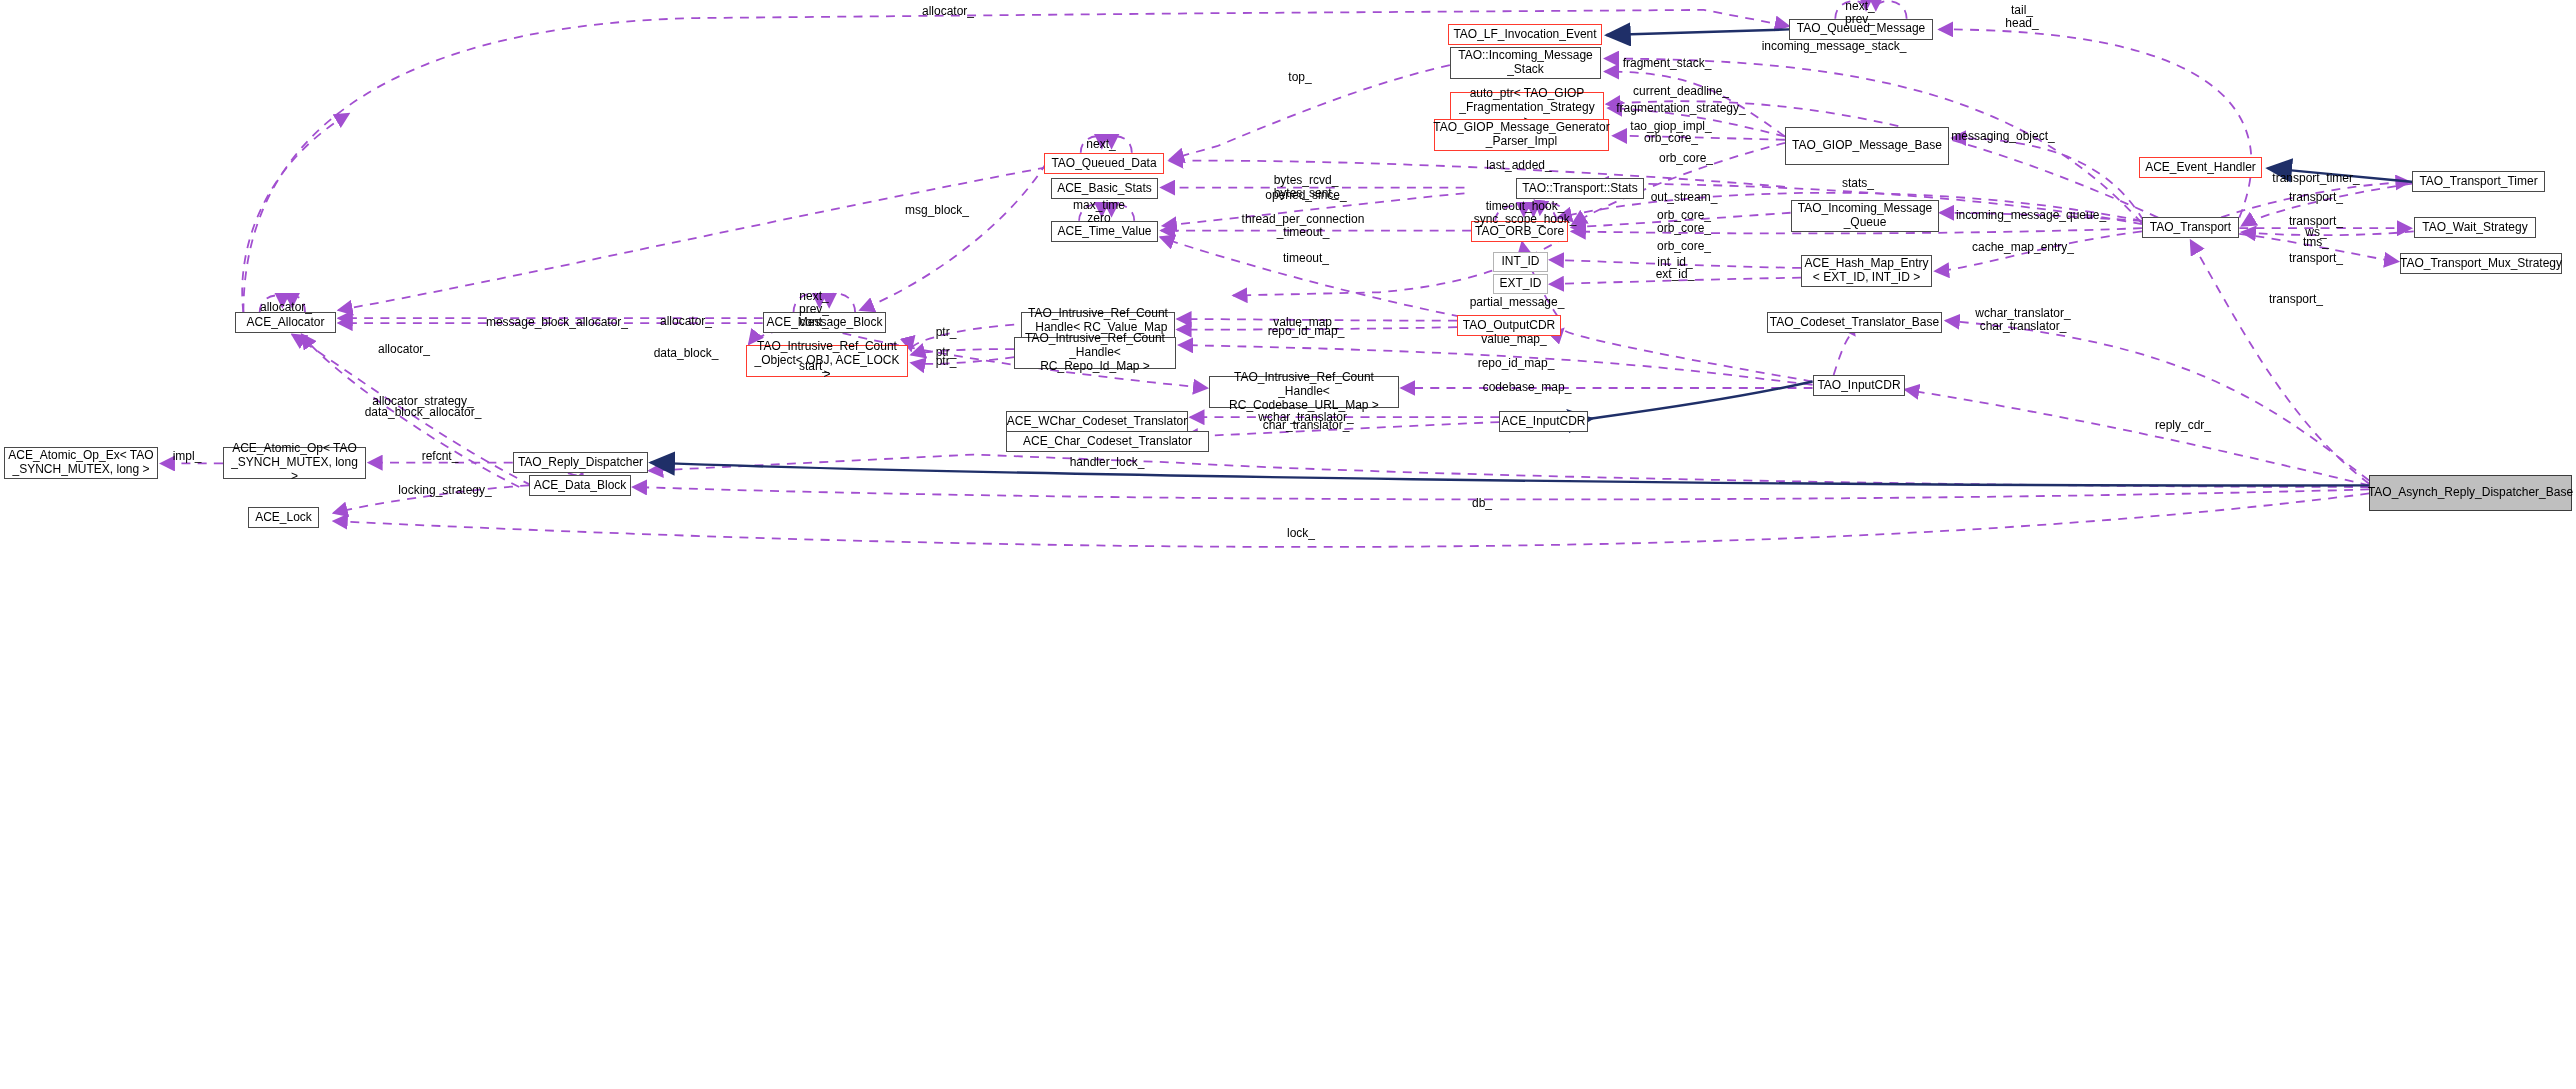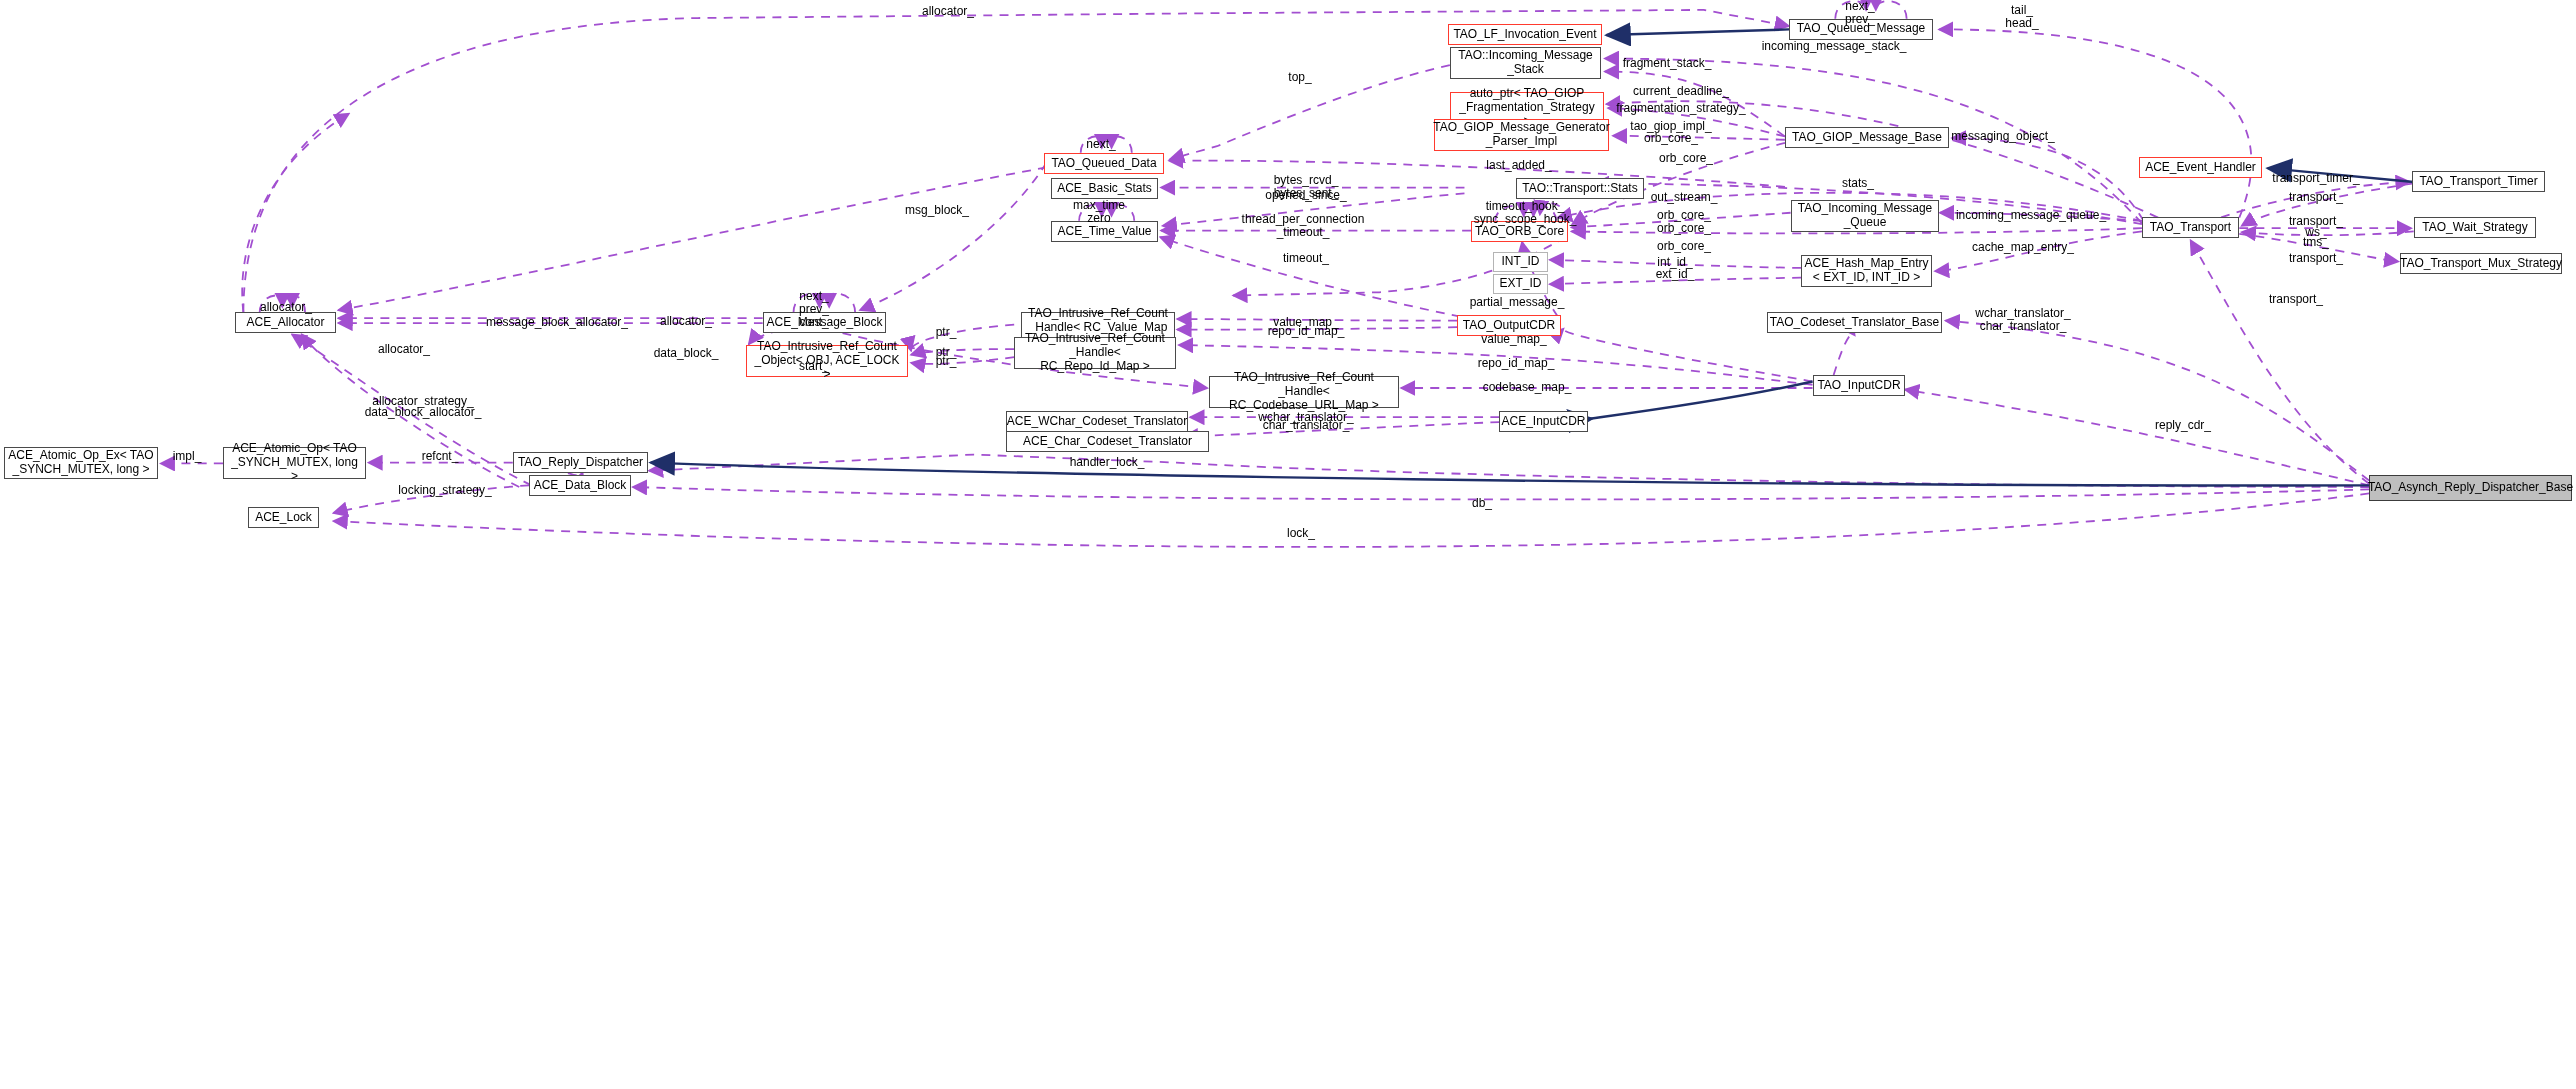--- a/index.html
+++ b/index.html
@@ -203,21 +203,21 @@
 
   <div id="nodeLayer">
       <div class="node red" style="left: 1448px; top: 24px; width: 154px; height: 21px;">TAO_LF_Invocation_Event</div>
       <div class="node thick" style="left: 1789px; top: 18.7px; width: 144px; height: 21px;">TAO_Queued_Message</div>
       <div class="node thick" style="left: 1450px; top: 47px; width: 151px; height: 32px;">TAO::Incoming_Message
 _Stack</div>
       <div class="node red" style="left: 1450px; top: 92px; width: 154px; height: 32px;">auto_ptr&lt; TAO_GIOP
 _Fragmentation_Strategy &gt;</div>
       <div class="node red" style="left: 1434px; top: 119px; width: 175px; height: 32px;">TAO_GIOP_Message_Generator
 _Parser_Impl</div>
-      <div class="node thick" style="left: 1785px; top: 127px; width: 164px; height: 21px;">TAO_GIOP_Message_Base</div>
+      <div class="node thick" style="left: 1785px; top: 127px; width: 164px; height: 38px;">TAO_GIOP_Message_Base</div>
       <div class="node red" style="left: 2139px; top: 157px; width: 123px; height: 21px;">ACE_Event_Handler</div>
       <div class="node thick" style="left: 2412px; top: 171px; width: 133px; height: 21px;">TAO_Transport_Timer</div>
       <div class="node red" style="left: 1044px; top: 153px; width: 120px; height: 21px;">TAO_Queued_Data</div>
       <div class="node thick" style="left: 1051px; top: 178px; width: 107px; height: 21px;">ACE_Basic_Stats</div>
       <div class="node thick" style="left: 1516px; top: 178px; width: 128px; height: 21px;">TAO::Transport::Stats</div>
       <div class="node thick" style="left: 1791px; top: 200px; width: 148px; height: 32px;">TAO_Incoming_Message
 _Queue</div>
       <div class="node thick" style="left: 1051px; top: 221px; width: 107px; height: 21px;">ACE_Time_Value</div>
       <div class="node red" style="left: 1471px; top: 221px; width: 97px; height: 21px;">TAO_ORB_Core</div>
       <div class="node thick" style="left: 2142px; top: 217px; width: 97px; height: 21px;">TAO_Transport</div>
@@ -243,21 +243,21 @@
       <div class="node thick" style="left: 1006px; top: 411px; width: 182px; height: 21px;">ACE_WChar_Codeset_Translator</div>
       <div class="node thick" style="left: 1499px; top: 411px; width: 89px; height: 21px;">ACE_InputCDR</div>
       <div class="node thick" style="left: 1006px; top: 431px; width: 203px; height: 21px;">ACE_Char_Codeset_Translator</div>
       <div class="node thick" style="left: 4px; top: 447px; width: 154px; height: 32px;">ACE_Atomic_Op_Ex&lt; TAO
 _SYNCH_MUTEX, long &gt;</div>
       <div class="node thick" style="left: 223px; top: 447px; width: 143px; height: 32px;">ACE_Atomic_Op&lt; TAO
 _SYNCH_MUTEX, long &gt;</div>
       <div class="node thick" style="left: 513px; top: 452px; width: 135px; height: 21px;">TAO_Reply_Dispatcher</div>
       <div class="node thick" style="left: 529px; top: 475px; width: 102px; height: 21px;">ACE_Data_Block</div>
       <div class="node thick" style="left: 248px; top: 507px; width: 71px; height: 21px;">ACE_Lock</div>
-      <div class="node main" style="left: 2369px; top: 475px; width: 203px; height: 26px;">TAO_Asynch_Reply_Dispatcher_Base</div>
+      <div class="node main" style="left: 2369px; top: 475px; width: 203px; height: 36px;">TAO_Asynch_Reply_Dispatcher_Base</div>
     </div>
 
   <div id="labelLayer">
       <div class="elabel" style="left: 948px; top: 4.9px;">allocator_</div>
       <div class="elabel" style="left: 1860px; top: 0px;">next_
 prev_</div>
       <div class="elabel" style="left: 2022px; top: 4px;">tail_
 head_</div>
       <div class="elabel" style="left: 1834px; top: 40px;">incoming_message_stack_</div>
       <div class="elabel" style="left: 1667px; top: 57px;">fragment_stack_</div>

